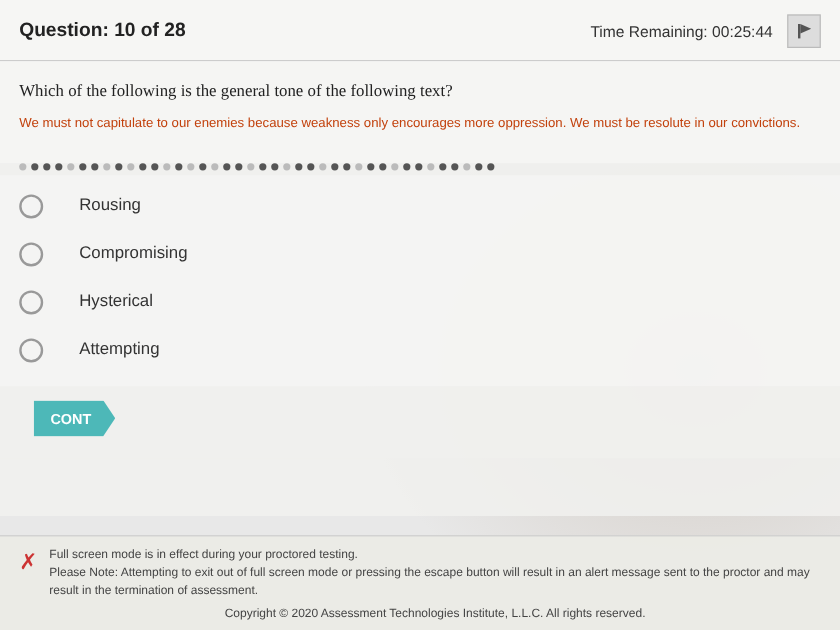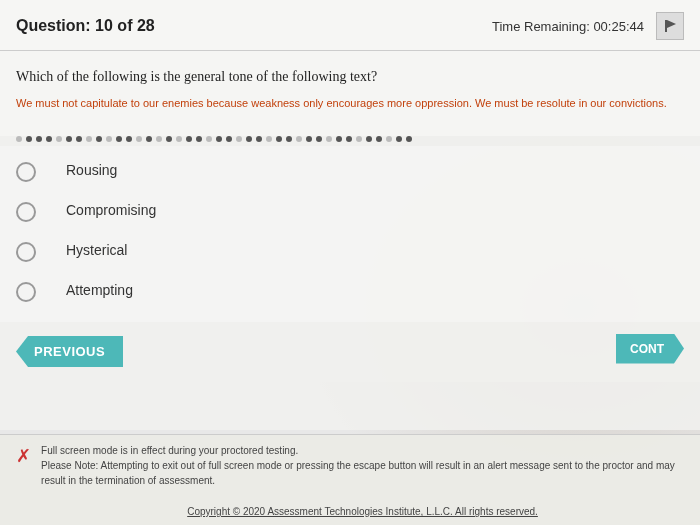--- a/index.html
+++ b/index.html
@@ -204,22 +204,21 @@
     }
 
     .footer-text .line1, .footer-text .line2 {
       display: block;
       text-align: left;
     }
 
     .footer-text .copyright {
       display: block;
       text-align: center;
-      margin-top: 16px;
-      text-decoration: underline;
+      margin-top: 4px;
     }
 
     
     .dots-row {
       display: flex;
       padding: 0 16px;
       gap: 4px;
       flex-wrap: wrap;
       margin-bottom: 4px;
     }
@@ -314,21 +313,20 @@
       </div>
 
       <div class="option-row">
         <div class="radio-circle"></div>
         <span class="option-label">Attempting</span>
       </div>
 
     </div>
 
     <div class="nav-area">
-      <button class="btn-previous">PREVIOUS</button>
       <div style="position:relative; width:80px; height:36px;">
         <button class="btn-continue" style="position:absolute; right:0; top:0; background:#4db8b8; color:white; border:none; padding:8px 20px 8px 14px; font-size:12px; font-weight:bold; cursor:pointer; clip-path:polygon(0% 0%, calc(100% - 10px) 0%, 100% 50%, calc(100% - 10px) 100%, 0% 100%);">CONT</button>
       </div>
     </div>
 
   </div>
 
   <div class="footer">
     <div class="footer-icon">✗</div>
     <div class="footer-text">

